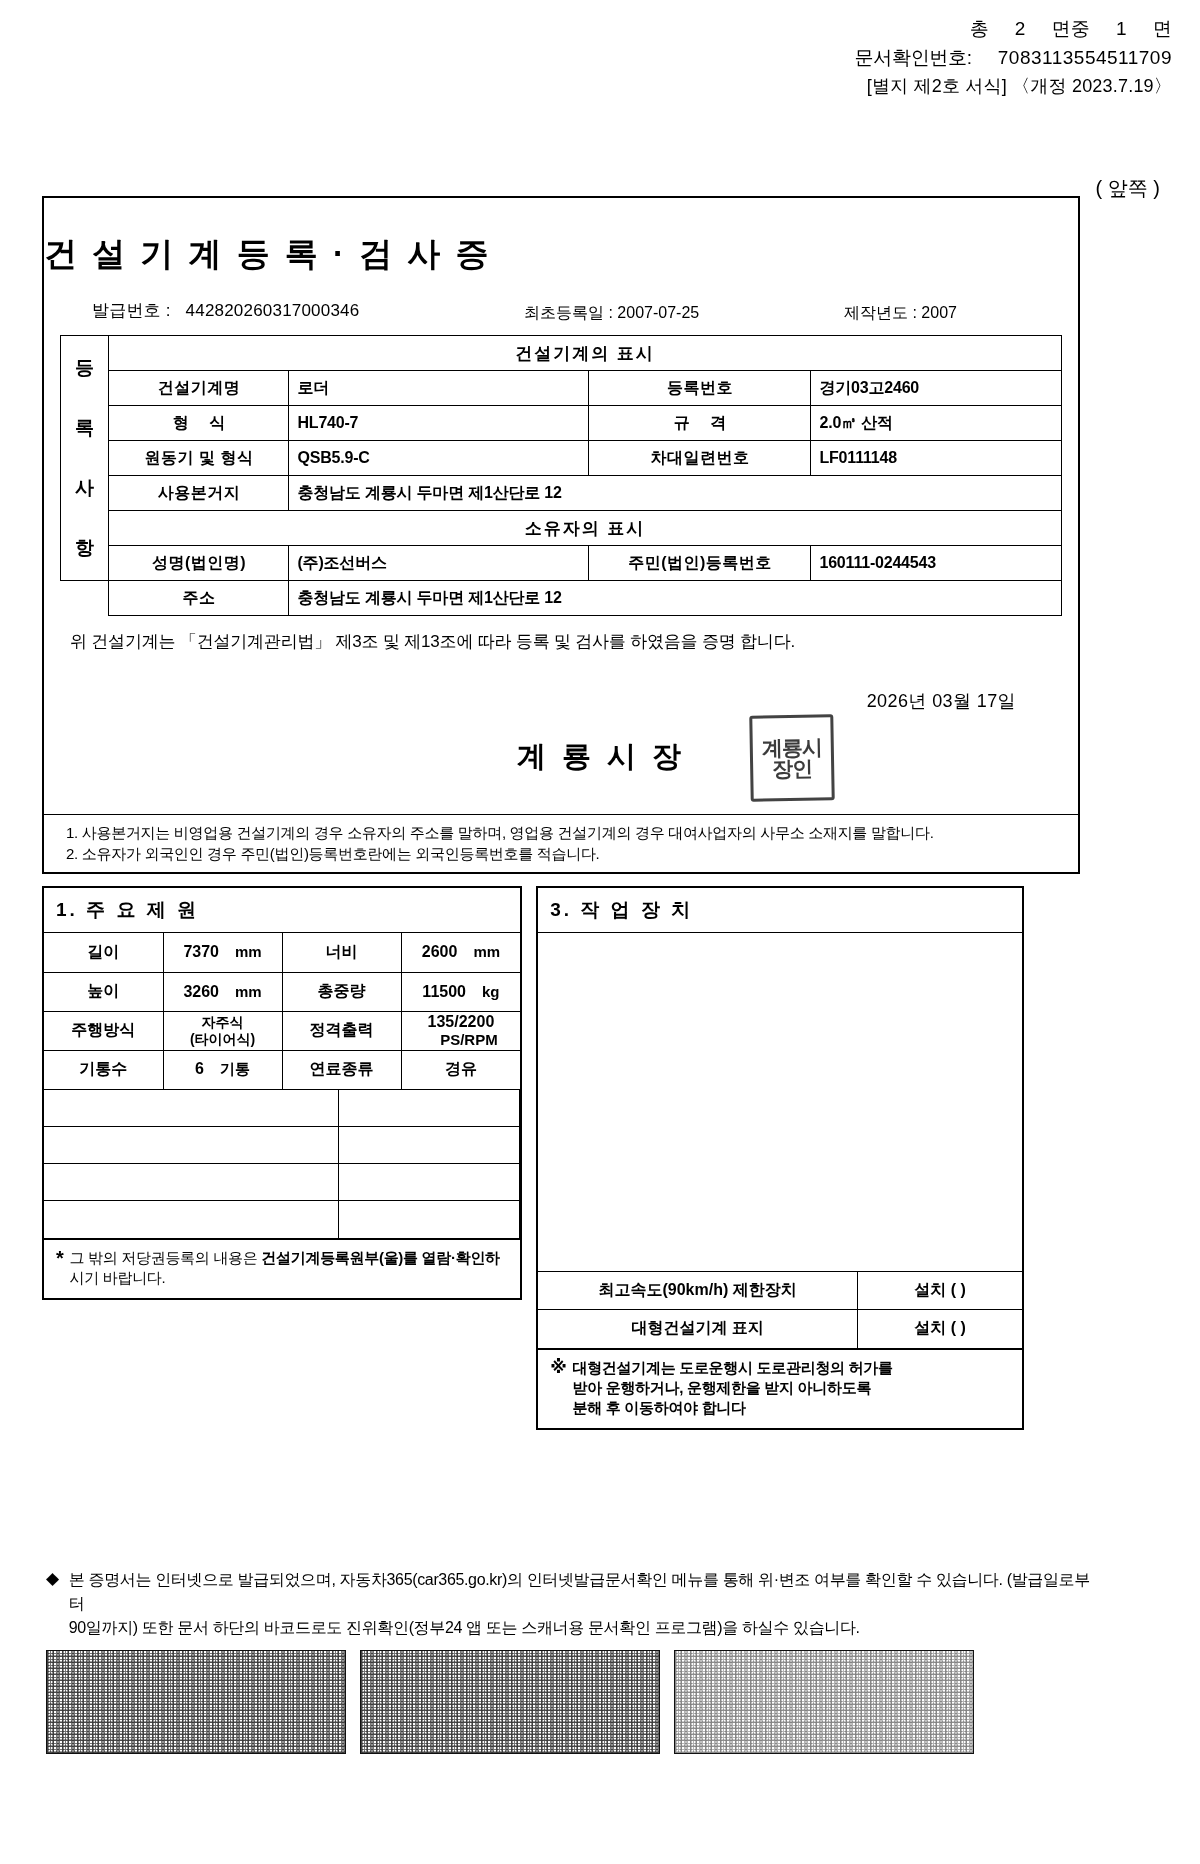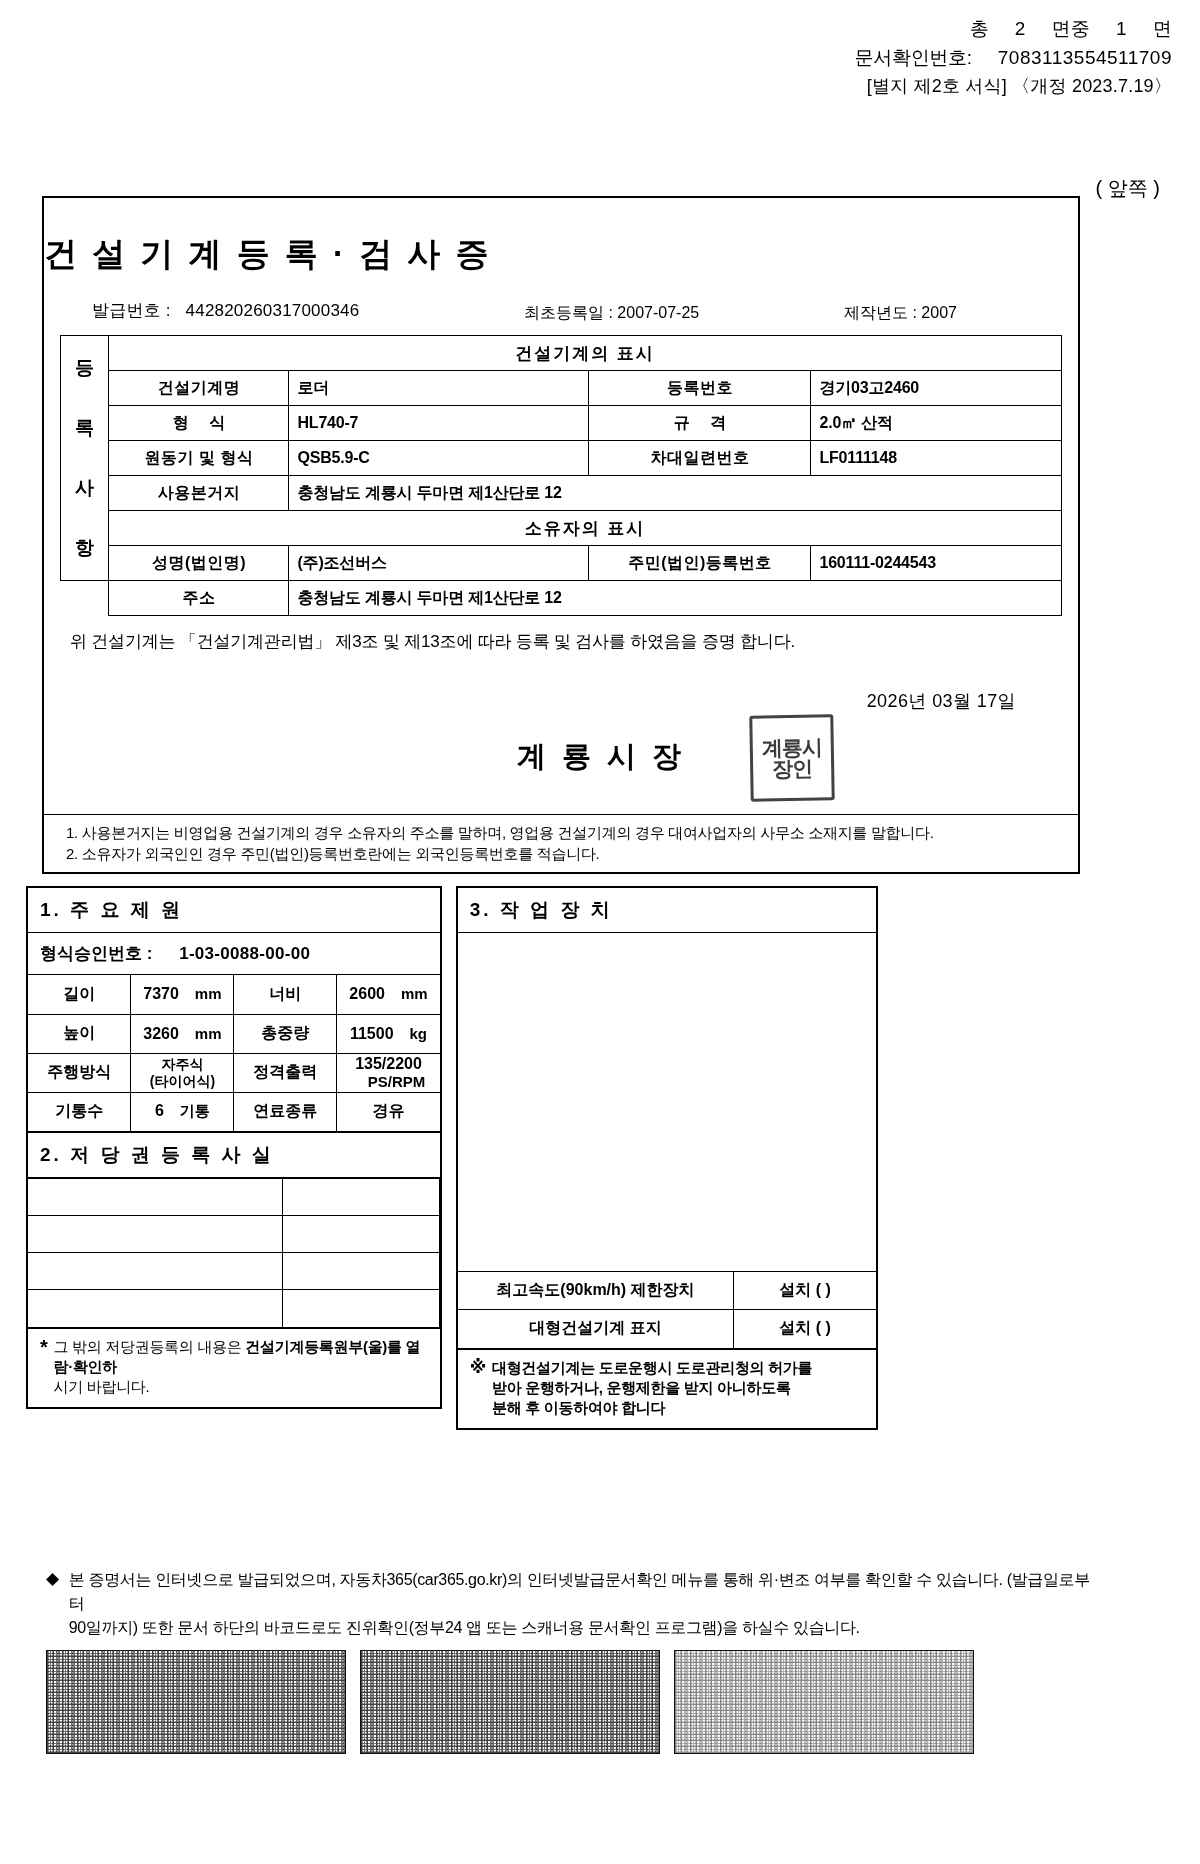--- a/index.html
+++ b/index.html
@@ -163,22 +163,22 @@
     border-top: 1.6px solid #000;
     padding: 7px 14px 7px 22px;
     font-size: 15px;
     line-height: 1.45;
     letter-spacing: -0.3px;
   }
 
   
   .lower {
     position: absolute;
-    left: 26px; top: 886px;
-    width: 852px;
+    left: 42px; top: 886px;
+    width: 982px;
     display: flex;
     gap: 14px;
   }
   .panel-left { width: 508px; }
   .panel-right { width: 516px; }
 
   .pbox { border: 2px solid #000; }
   .pbox .ptitle {
     font-size: 19px;
     font-weight: bold;
@@ -450,24 +450,20 @@
       <div>1. 사용본거지는 비영업용 건설기계의 경우 소유자의 주소를 말하며, 영업용 건설기계의 경우 대여사업자의 사무소 소재지를 말합니다.</div>
       <div>2. 소유자가 외국인인 경우 주민(법인)등록번호란에는 외국인등록번호를 적습니다.</div>
     </div>
   </div>
 
   <div class="lower">
 
     <div class="panel-left">
       <div class="pbox">
         <div class="ptitle">1. 주 요 제 원</div>
-        <div class="approval">
-          <span>형식승인번호 :</span>
-          <span class="val">1-03-0088-00-00</span>
-        </div>
 
         <table class="spec">
           <colgroup>
             <col style="width:25%">
               <col style="width:25%">
             <col style="width:25%">
               <col style="width:25%">
           </colgroup>
           <tbody>
             <tr>
@@ -505,21 +501,20 @@
               <td class="b-r">기통수</td>
               <td class="b-r numcell">
                 <span class="n">6</span><span class="u">기통</span>
               </td>
               <td class="b-r">연료종류</td>
               <td>경유</td>
             </tr>
           </tbody>
         </table>
 
-        <div class="mortgage-title">2. 저 당 권 등 록 사 실</div>
         <table class="mort">
           <tbody>
             <tr>
                 <td class="b-r"></td>
                 <td></td>
               </tr>
             <tr>
                 <td class="b-r"></td>
                 <td></td>
               </tr>

